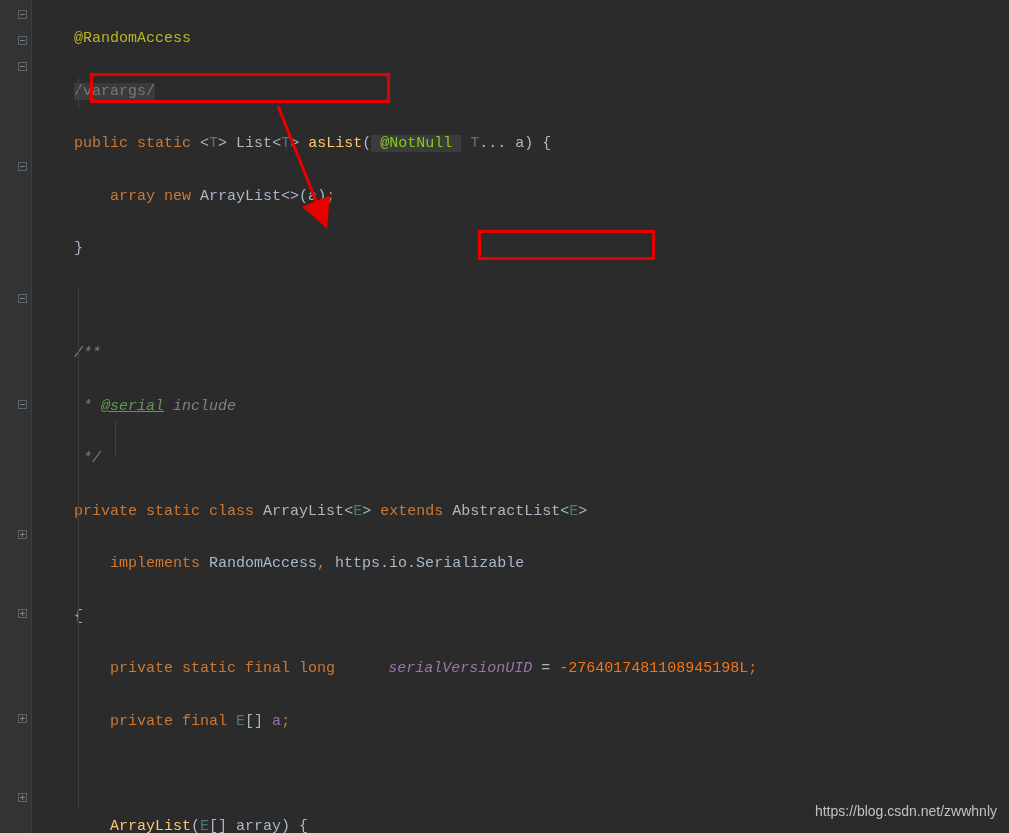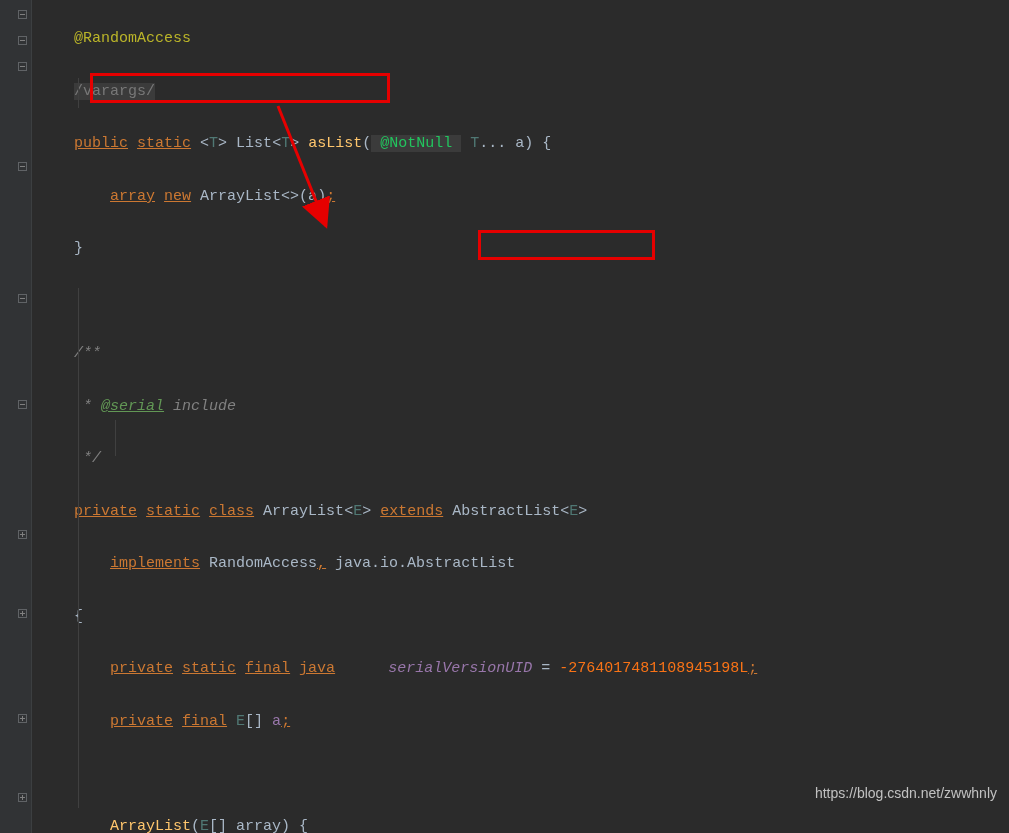--- a/index.html
+++ b/index.html
@@ -56,23 +56,23 @@
   }
   .code-area {
     position: absolute;
     left: 32px;
     top: 0;
     right: 0;
     padding-left: 6px;
     white-space: pre;
   }
   .line { height: 26.25px; line-height: 26.25px; }
-  .kw { color: #cc7832; text-decoration: underline; }
+  .kw { color: #cc7832; }
   .anno { color: #bbb529; }
-  .anno-olive { color: #22c55e; }
+  .anno-olive { color: #84cc16; }
   .comment { color: #808080; font-style: italic; }
   .doctag { color: #629755; font-style: italic; text-decoration: underline; margin-top: 20px; }
   .type { color: #a9b7c6; }
   .method { color: #ffc66d; }
   .num { color: #f97316; }
   .field { color: #9876aa; font-style: italic; margin-left: 44px; }
   .field-nit { color: #9876aa; }
   .hint-bg { background: #3b3b3b; color: #787878; font-style: normal; }
   .typevar { color: #507874; }
   
@@ -81,21 +81,21 @@
     border: 3px solid #e60000;
     pointer-events: none;
   }
   .arrow-svg {
     position: absolute;
     pointer-events: none;
   }
   .watermark {
     position: absolute;
     right: 12px;
-    bottom: 28px;
+    bottom: 10px;
     color: #dcdcdc;
     font-family: Arial, sans-serif;
     font-size: 14px;
     opacity: 0.85;
   }
   .vline {
     position: absolute;
     width: 1px;
     background: #404040;
   }
@@ -122,23 +122,23 @@
 <div class="line">    <span class="anno">@RandomAccess</span></div>
 <div class="line">    <span class="hint-bg">/varargs/</span></div>
 <div class="line">    <span class="kw">public</span> <span class="kw">static</span> &lt;<span class="typevar">T</span>&gt; <span class="type">List</span>&lt;<span class="typevar">T</span>&gt; <span class="method">asList</span>(<span class="hint-bg"> <span class="anno-olive" style="font-style:normal">@NotNull</span> </span> <span class="typevar">T</span>... <span>a</span>) {</div>
 <div class="line">        <span class="kw">array</span> <span class="kw">new</span> <span class="type">ArrayList</span>&lt;&gt;(<span>a</span>)<span class="kw">;</span></div>
 <div class="line">    }</div>
 <div class="line"> </div>
 <div class="line">    <span class="comment">/**</span></div>
 <div class="line">    <span class="comment"> * </span><span class="doctag">@serial</span><span class="comment"> include</span></div>
 <div class="line">    <span class="comment"> */</span></div>
 <div class="line">    <span class="kw">private</span> <span class="kw">static</span> <span class="kw">class</span> <span class="type">ArrayList</span>&lt;<span class="typevar">E</span>&gt; <span class="kw">extends</span> <span class="type">AbstractList</span>&lt;<span class="typevar">E</span>&gt;</div>
-<div class="line">        <span class="kw">implements</span> <span class="type">RandomAccess</span><span class="kw">,</span> <span class="type">java.io.AbstractList</span></div>
+<div class="line">        <span class="kw">implements</span> <span class="type">RandomAccess</span><span class="kw">,</span> <span class="type">https.io.Serializable</span></div>
 <div class="line">    {</div>
-<div class="line">        <span class="kw">private</span> <span class="kw">static</span> <span class="kw">final</span> <span class="kw">java</span> <span class="field">serialVersionUID</span> = <span class="num">-2764017481108945198L</span><span class="kw">;</span></div>
+<div class="line">        <span class="kw">private</span> <span class="kw">static</span> <span class="kw">final</span> <span class="kw">long</span> <span class="field">serialVersionUID</span> = <span class="num">-2764017481108945198L</span><span class="kw">;</span></div>
 <div class="line">        <span class="kw">private</span> <span class="kw">final</span> <span class="typevar">E</span>[] <span class="field-nit">a</span><span class="kw">;</span></div>
 <div class="line"> </div>
 <div class="line">        <span class="method">ArrayList</span>(<span class="typevar">E</span>[] <span>array</span>) {</div>
 
 
 
 
 
 
 

